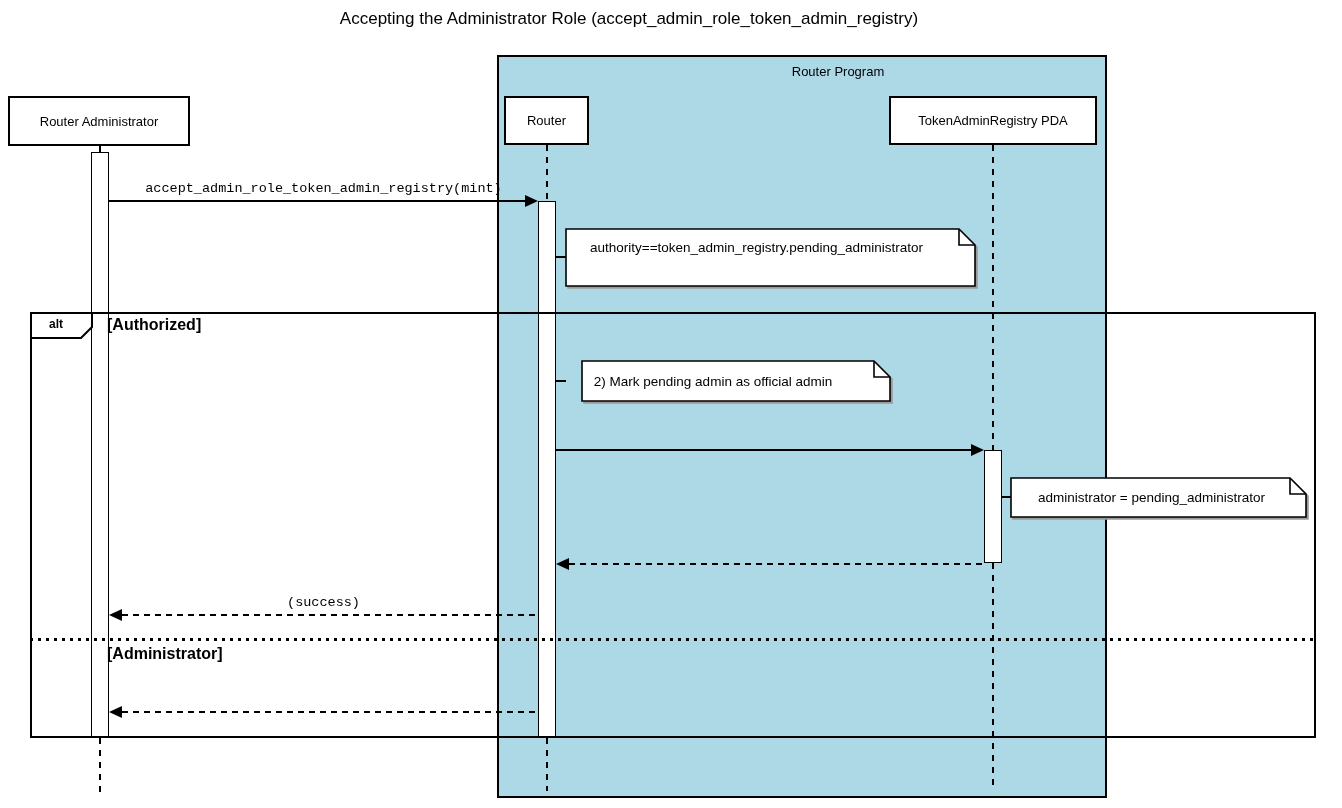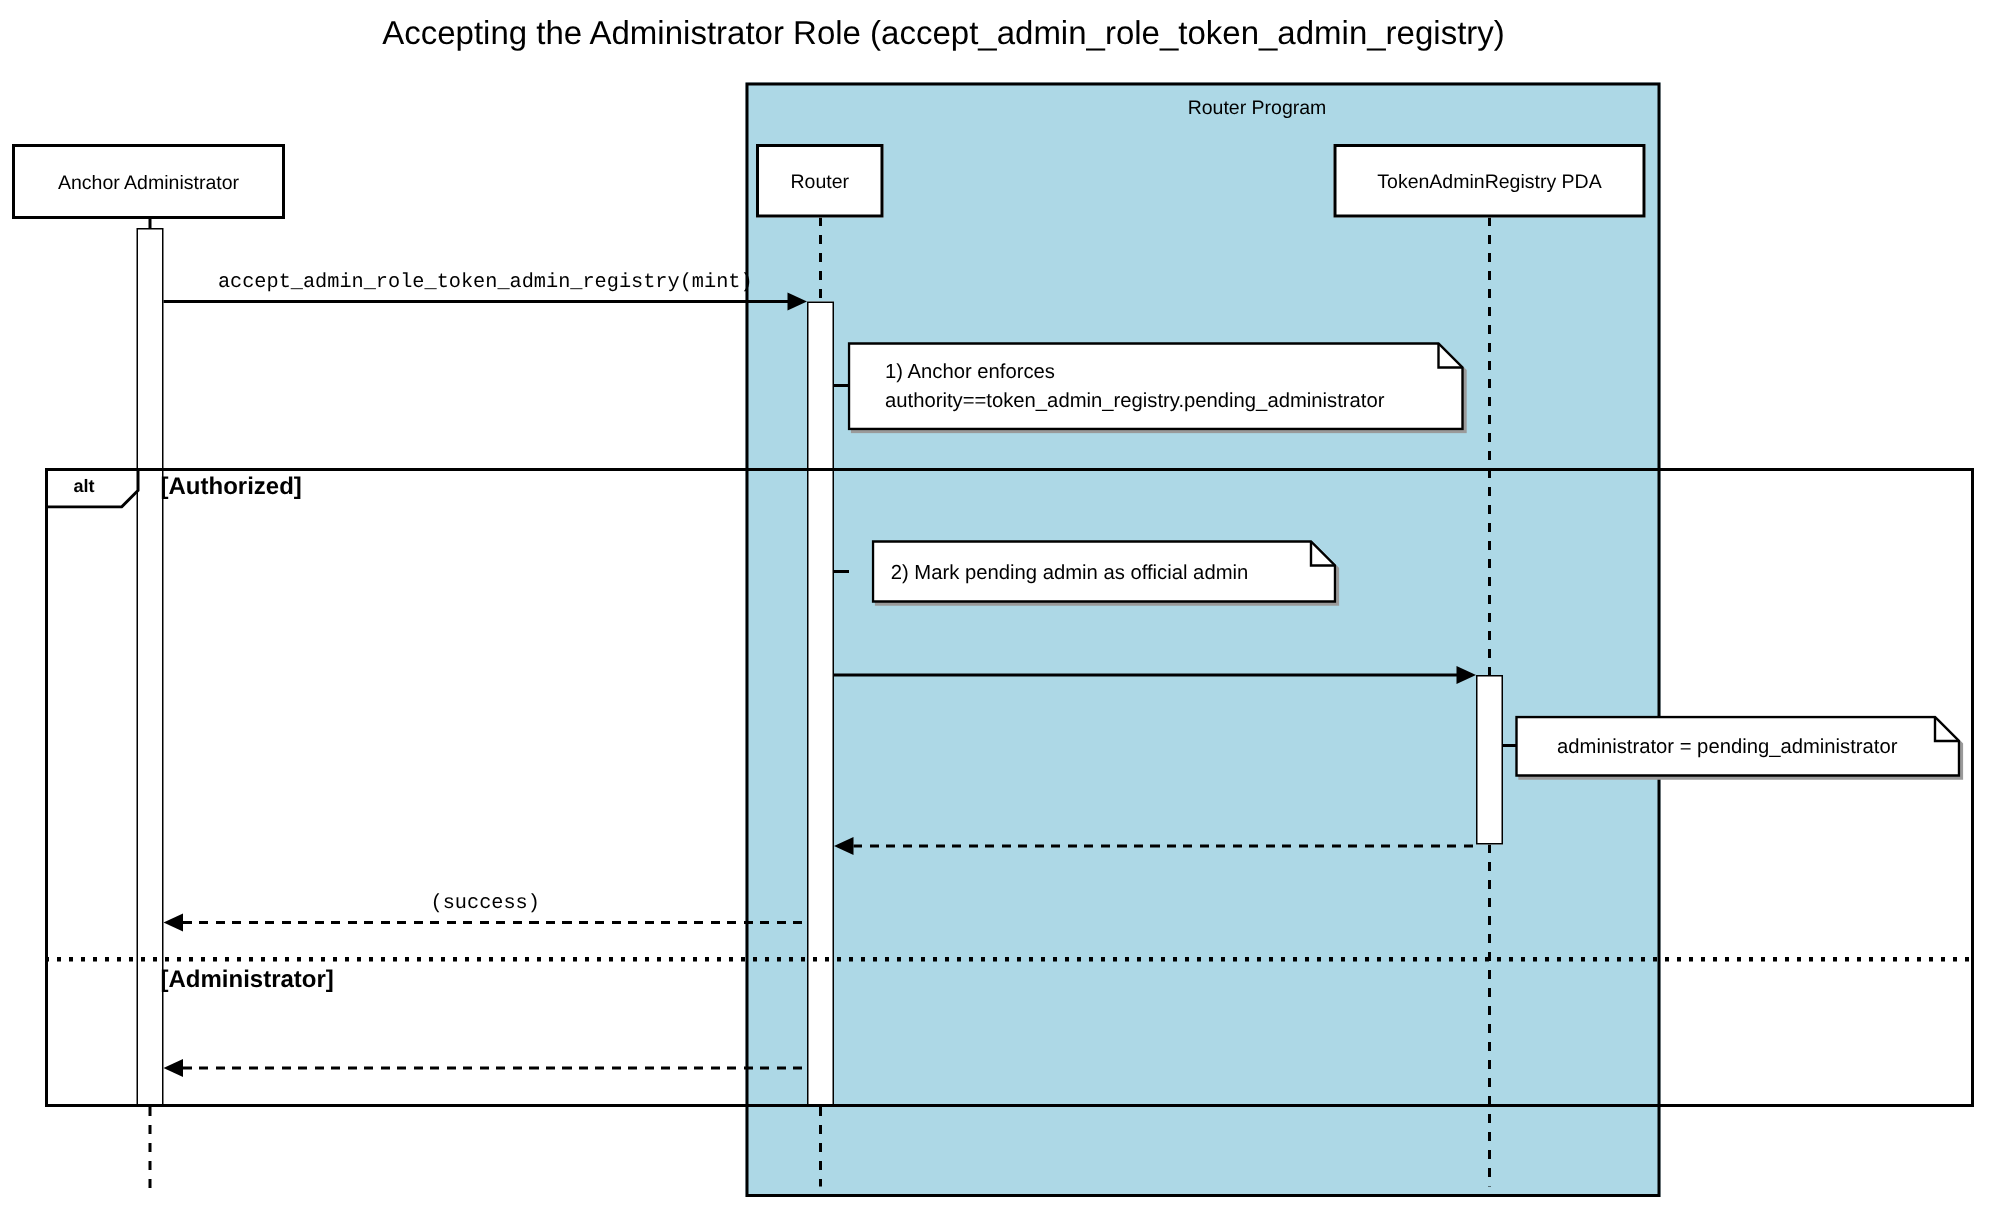--- a/index.html
+++ b/index.html
@@ -2,21 +2,21 @@
 <html><head>
 <meta charset="utf-8">
 <style>
   html,body{margin:0;padding:0;background:#fff;}
   #canvas{
     position:relative;width:1342px;height:808px;background:#fff;overflow:hidden;
     font-family:"Liberation Sans","DejaVu Sans",sans-serif;color:#000;
   }
   .abs{position:absolute;}
   
-  .title{left:0;top:9px;width:1258px;text-align:center;font-size:22px;}
+  .title{left:0;top:9px;width:1258px;text-align:center;font-size:17px;}
   
   .program-frame{left:497px;top:55px;width:610px;height:743px;background:#ADD8E6;border:2px solid #000;box-sizing:border-box;}
   .program-frame-label{left:497px;top:64px;width:682px;text-align:center;font-size:13px;font-weight:normal;}
   
   .participant{background:#fff;border:2.5px solid #000;box-sizing:border-box;display:flex;align-items:center;justify-content:center;font-size:13px;}
   .p-pending{left:8px;top:96px;width:182px;height:50px;}
   .p-router{left:504px;top:96px;width:85px;height:49px;}
   .p-registry{left:889px;top:96px;width:208px;height:49px;}
   
   .lifeline{width:2px;background-image:repeating-linear-gradient(180deg,#000 0 6px,transparent 6px 12px);}
@@ -91,21 +91,20 @@
   <div class="abs mline-dashed" style="left:122px;top:711px;width:416px;"></div>
   <div class="abs head head-left" style="left:109px;top:705.5px;"></div>
 
   <div class="abs note-connector" style="left:556px;top:256px;width:10px;"></div>
   <div class="abs note" style="left:565px;top:228px;width:411px;height:59px;">
     <svg width="411" height="59" viewBox="0 0 411 59">
       <path d="M1,1 L394,1 L410,17 L410,58 L1,58 Z" fill="#ffffff" stroke="#000000" stroke-width="1.6"></path>
       <path d="M394,1 L394,17 L410,17" fill="none" stroke="#000000" stroke-width="1.6"></path>
     </svg>
     <div class="note-text" style="left:25px;top:10px;">
-      <div>1) Anchor enforces</div>
       <div>authority==token_admin_registry.pending_administrator</div>
     </div>
   </div>
 
   <div class="abs note-connector" style="left:556px;top:380px;width:10px;"></div>
   <div class="abs note" style="left:565px;top:360px;width:310px;height:42px;padding-left:16px;">
     <svg width="310" height="42" viewBox="0 0 310 42">
       <path d="M1,1 L293,1 L309,17 L309,41 L1,41 Z" fill="#ffffff" stroke="#000000" stroke-width="1.6"></path>
       <path d="M293,1 L293,17 L309,17" fill="none" stroke="#000000" stroke-width="1.6"></path>
     </svg>
@@ -115,21 +114,21 @@
   <div class="abs note-connector" style="left:1002px;top:496px;width:9px;"></div>
   <div class="abs note" style="left:1010px;top:477px;width:297px;height:41px;">
     <svg width="297" height="41" viewBox="0 0 297 41">
       <path d="M1,1 L280,1 L296,17 L296,40 L1,40 Z" fill="#ffffff" stroke="#000000" stroke-width="1.6"></path>
       <path d="M280,1 L280,17 L296,17" fill="none" stroke="#000000" stroke-width="1.6"></path>
     </svg>
     <div class="note-text" style="left:0;top:11px;width:283px;text-align:center;">administrator = pending_administrator</div>
   </div>
 
   <div class="abs participant p-pending">
-    <span>Anchor Administrator</span>
+    <span>Router Administrator</span>
   </div>
   <div class="abs participant p-router">
     <span>Router</span>
   </div>
   <div class="abs participant p-registry">
     <span>TokenAdminRegistry PDA</span>
   </div>
 
   <div class="abs title">Accepting the Administrator Role (accept_admin_role_token_admin_registry)</div>
 

